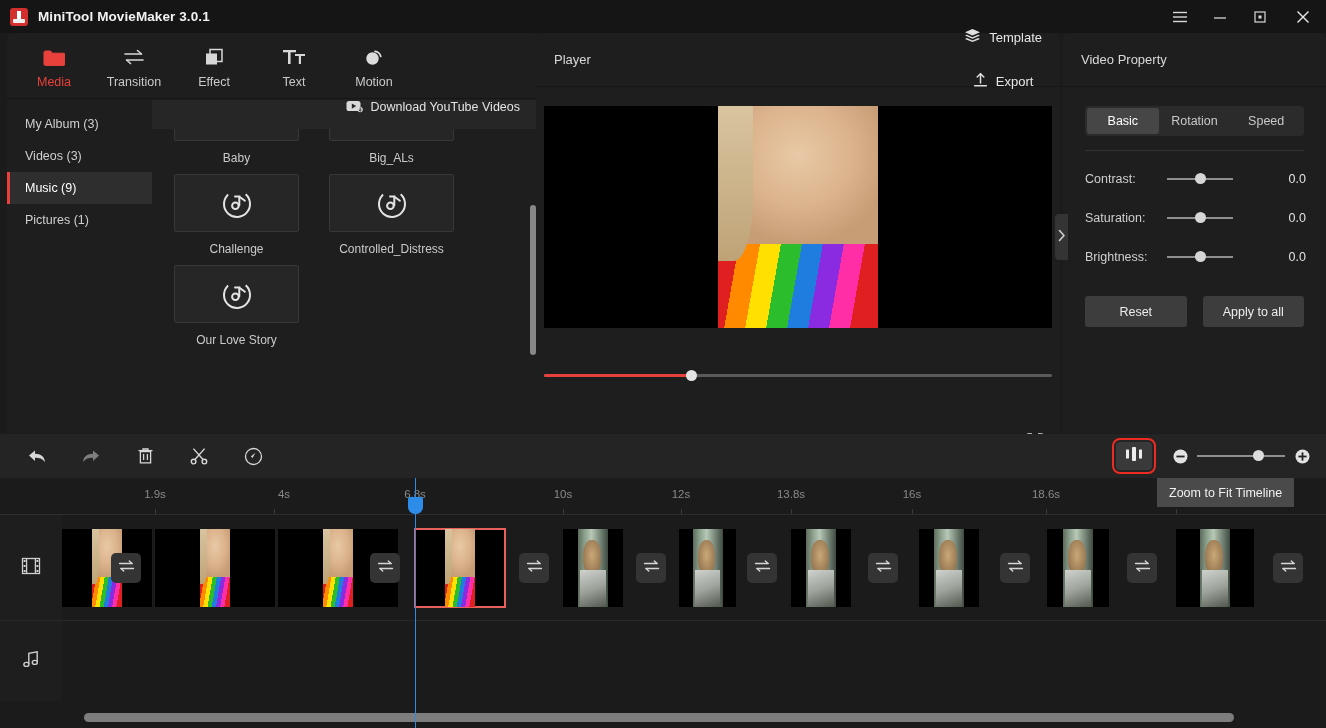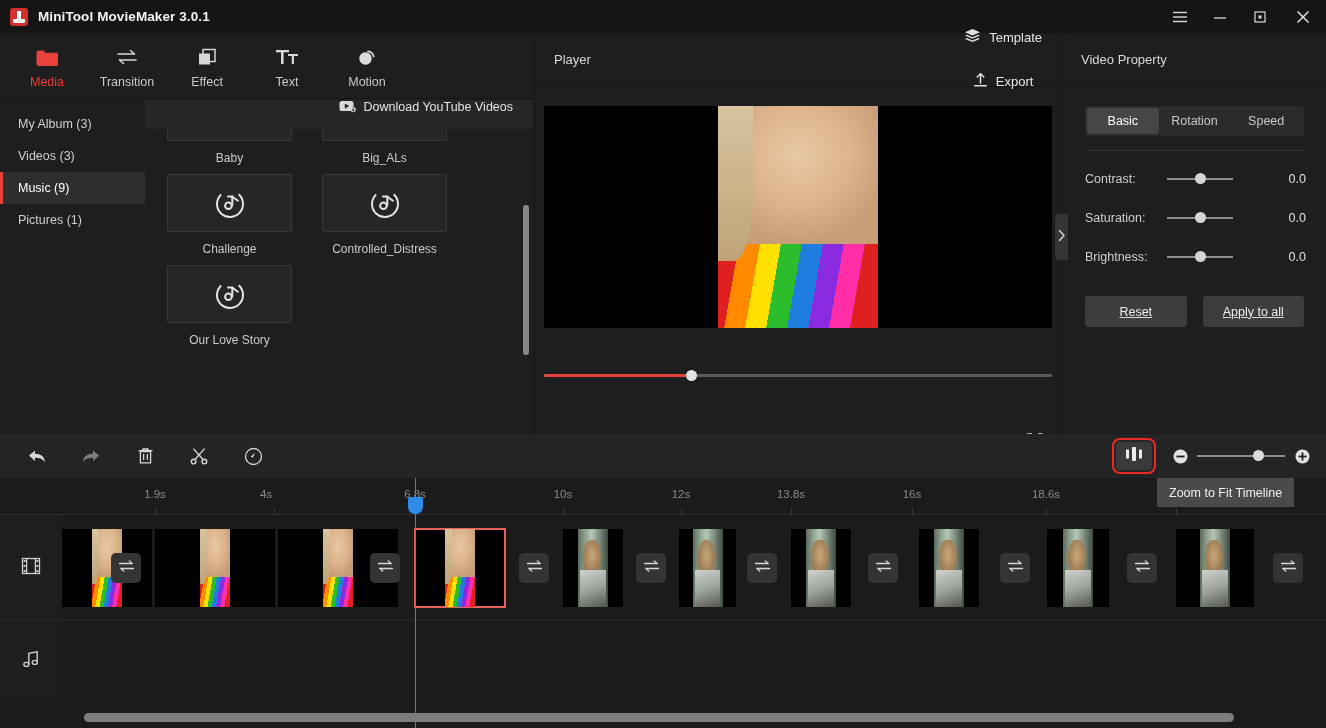--- a/index.html
+++ b/index.html
@@ -37,21 +37,21 @@
   .win-btns { position: absolute; right: 0; top: 0; height: 33px; display: flex; align-items: center; }
   .win-btn {
     width: 40px; height: 33px; display: flex; align-items: center; justify-content: center;
     color: #d9d9d9;
   }
   .win-btn svg { display: block; }
   .win-btn.close { width: 46px; }
 
   
   .media-panel {
-    position: absolute; left: 0; top: 33px; width: 533px; height: 400px;
+    position: absolute; left: 7px; top: 33px; width: 533px; height: 400px;
     background: #1e1e1e; border-radius: 6px 6px 0 0;
   }
   .media-tabs {
     height: 66px; display: flex; align-items: center; padding-left: 12px; gap: 10px;
     border-bottom: 1px solid #161616;
   }
   .media-tab {
     width: 70px; display: flex; flex-direction: column; align-items: center; gap: 7px;
     font-size: 12.5px; color: #c9c9c9; padding-top: 4px;
   }
@@ -155,21 +155,21 @@
   .slider-val { margin-left: auto; font-size: 12.5px; color: #e2e2e2; }
   .lut-row { display: flex; align-items: center; margin: 24px 20px 0 22px; }
   .lut-label { width: 82px; font-size: 12.5px; color: #cfcfcf; }
   .lut-select {
     width: 115px; height: 24px; background: #4a4a4a; border-radius: 3px;
     display: flex; align-items: center; justify-content: center; position: relative;
     font-size: 12.5px; color: #f0f0f0;
   }
   .lut-select .chev { position: absolute; right: 10px; top: 5px; }
   .lut-trash { margin-left: 12px; color: #b5b5b5; }
-  .prop-btns { display: flex; gap: 16px; margin: 28px 22px 0 22px; text-decoration: underline; }
+  .prop-btns { display: flex; gap: 16px; margin: 28px 22px 0 22px; }
   .prop-btn {
     flex: 1; height: 31px; background: #3d3d3d; border-radius: 3px;
     display: flex; align-items: center; justify-content: center;
     font-size: 12.5px; color: #ededed;
   }
   .collapse-handle {
     position: absolute; left: 1055px; top: 214px; width: 13px; height: 46px;
     background: #343434; border-radius: 4px 0 0 4px;
     display: flex; align-items: center; justify-content: center; color: #cfcfcf;
   }
@@ -665,21 +665,21 @@
             <rect x="3.4" y="6.6" width="8.2" height="1.8" fill="#242424"></rect>
             <rect x="6.6" y="3.4" width="1.8" height="8.2" fill="#242424"></rect>
           </svg>
       </div>
     </div>
   </div>
 
   <div class="timeline">
     <div class="ruler">
       <div class="rtick" style="left:155px">1.9s</div>
-      <div class="rtick" style="left:266px">4s</div>
+      <div class="rtick" style="left:284px">4s</div>
       <div class="rtick" style="left:415px">6.8s</div>
       <div class="rtick" style="left:563px">10s</div>
       <div class="rtick" style="left:681px">12s</div>
       <div class="rtick" style="left:791px">13.8s</div>
       <div class="rtick" style="left:912px">16s</div>
       <div class="rtick" style="left:1046px">18.6s</div>
       <div class="rmark" style="left:155px"></div>
         <div class="rmark" style="left:274px"></div>
       <div class="rmark" style="left:415px"></div>
         <div class="rmark" style="left:563px"></div>

